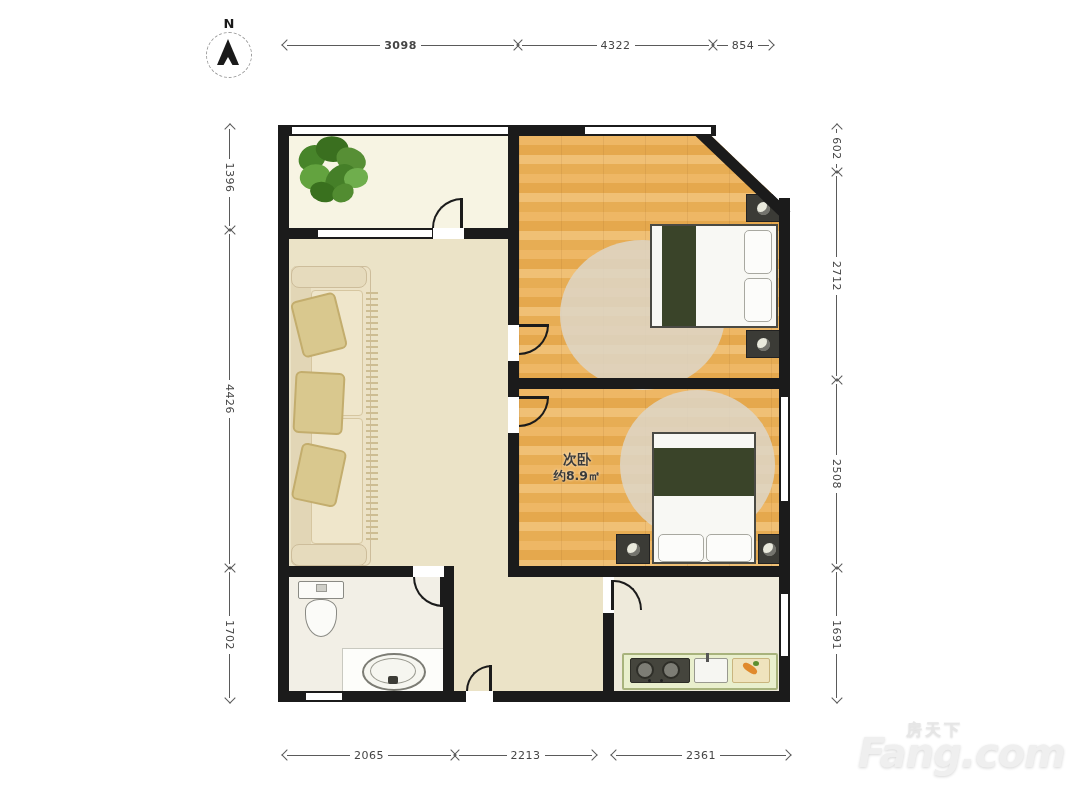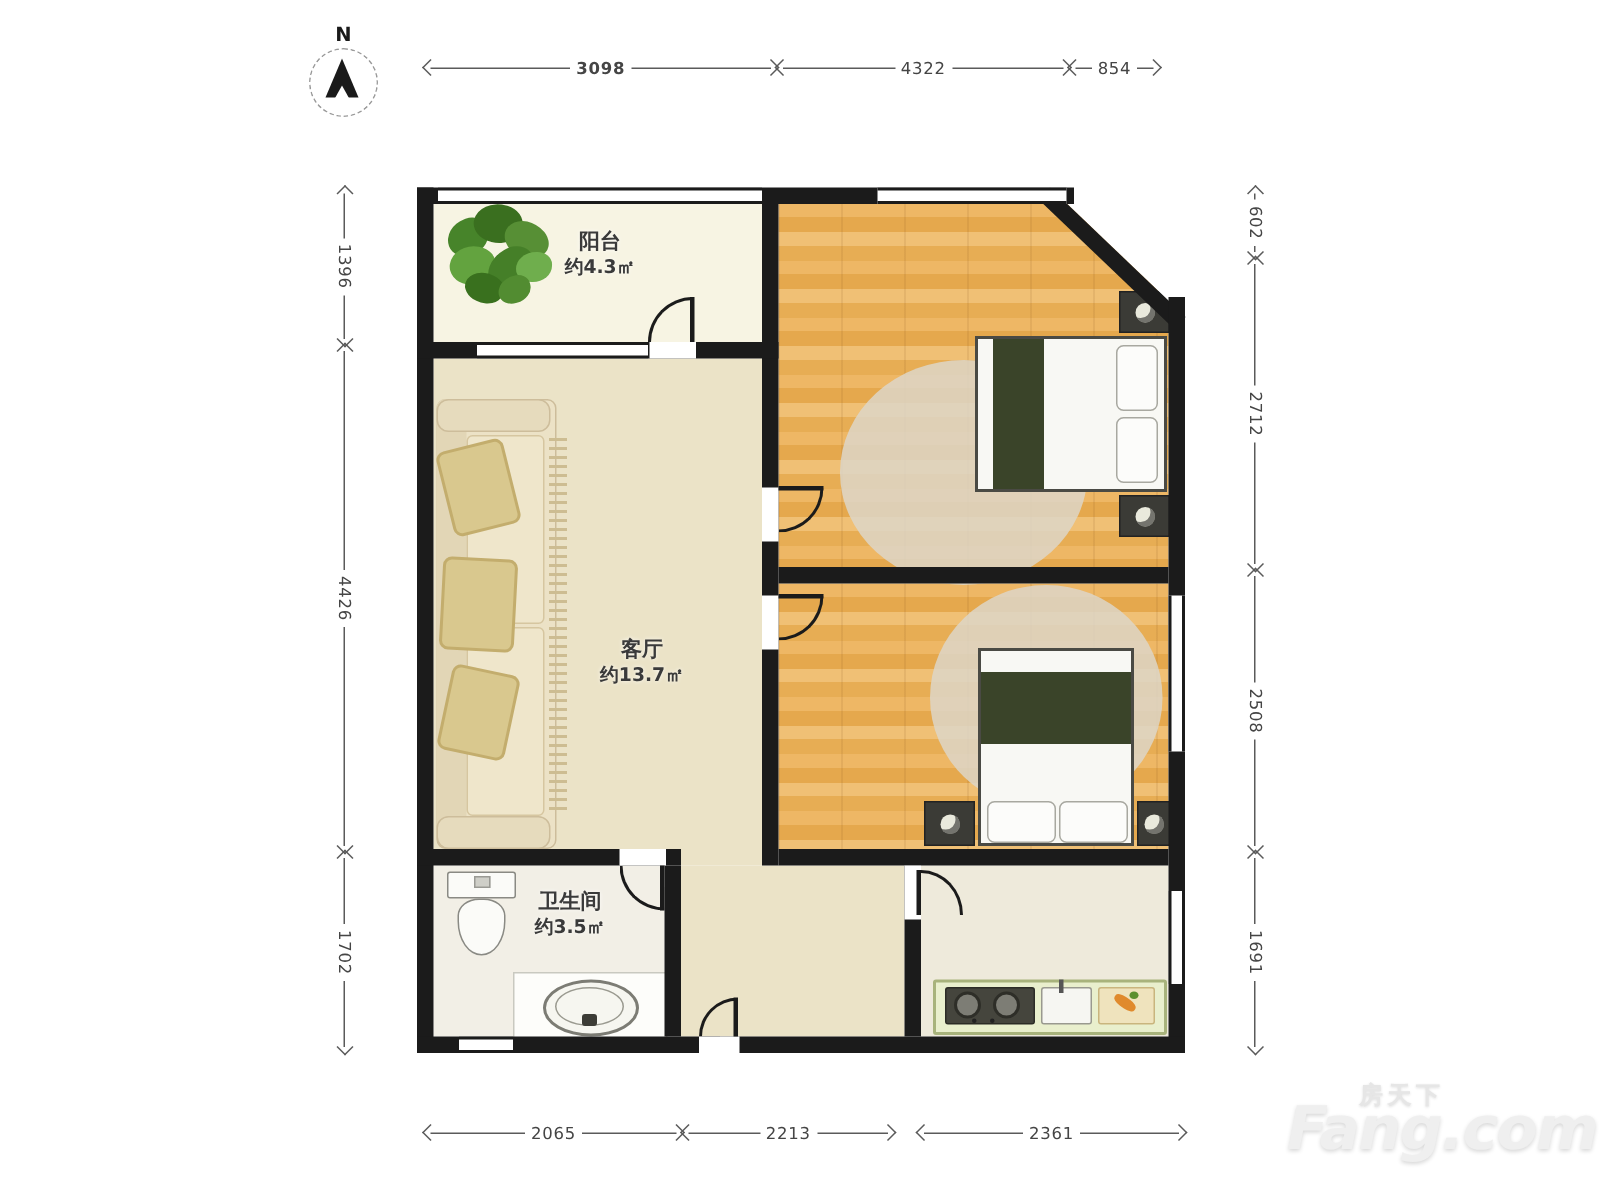--- a/index.html
+++ b/index.html
@@ -269,31 +269,23 @@
   <div class="leaf" style="left:440px;top:577px;width:3px;height:30px;"></div>
 
   <div class="gap" style="left:466px;top:691px;width:27px;height:11px;"></div>
   <div class="arc" style="left:466px;top:665px;width:26px;height:26px;border-top-width:2px;border-left-width:2px;border-top-left-radius:100%;"></div>
   <div class="leaf" style="left:489px;top:665px;width:3px;height:26px;"></div>
 
   <div class="gap" style="left:603px;top:577px;width:11px;height:36px;"></div>
   <div class="arc" style="left:614px;top:580px;width:28px;height:30px;border-top-width:2px;border-right-width:2px;border-top-right-radius:100%;"></div>
   <div class="leaf" style="left:611px;top:580px;width:3px;height:30px;"></div>
 
-  <div class="room-label" style="left:350px;top:152px;width:100px;">
-    <div class="rn">阳台</div>
-      <div class="ra">约4.3㎡</div>
-  </div>
-  <div class="room-label" style="left:368px;top:424px;width:120px;">
-    <div class="rn">客厅</div>
-      <div class="ra">约13.7㎡</div>
-  </div>
-  <div class="room-label" style="left:320px;top:592px;width:120px;">
-    <div class="rn">卫生间</div>
-      <div class="ra">约3.5㎡</div>
+  <div class="room-label" style="left:522px;top:450px;width:110px;">
+    <div class="rn">次卧</div>
+      <div class="ra">约8.9㎡</div>
   </div>
 
   <div class="wm">
     <div class="cn">房天下</div>
     <div class="en">Fang.com</div>
   </div>
 
 </div>
 
 </body></html>

